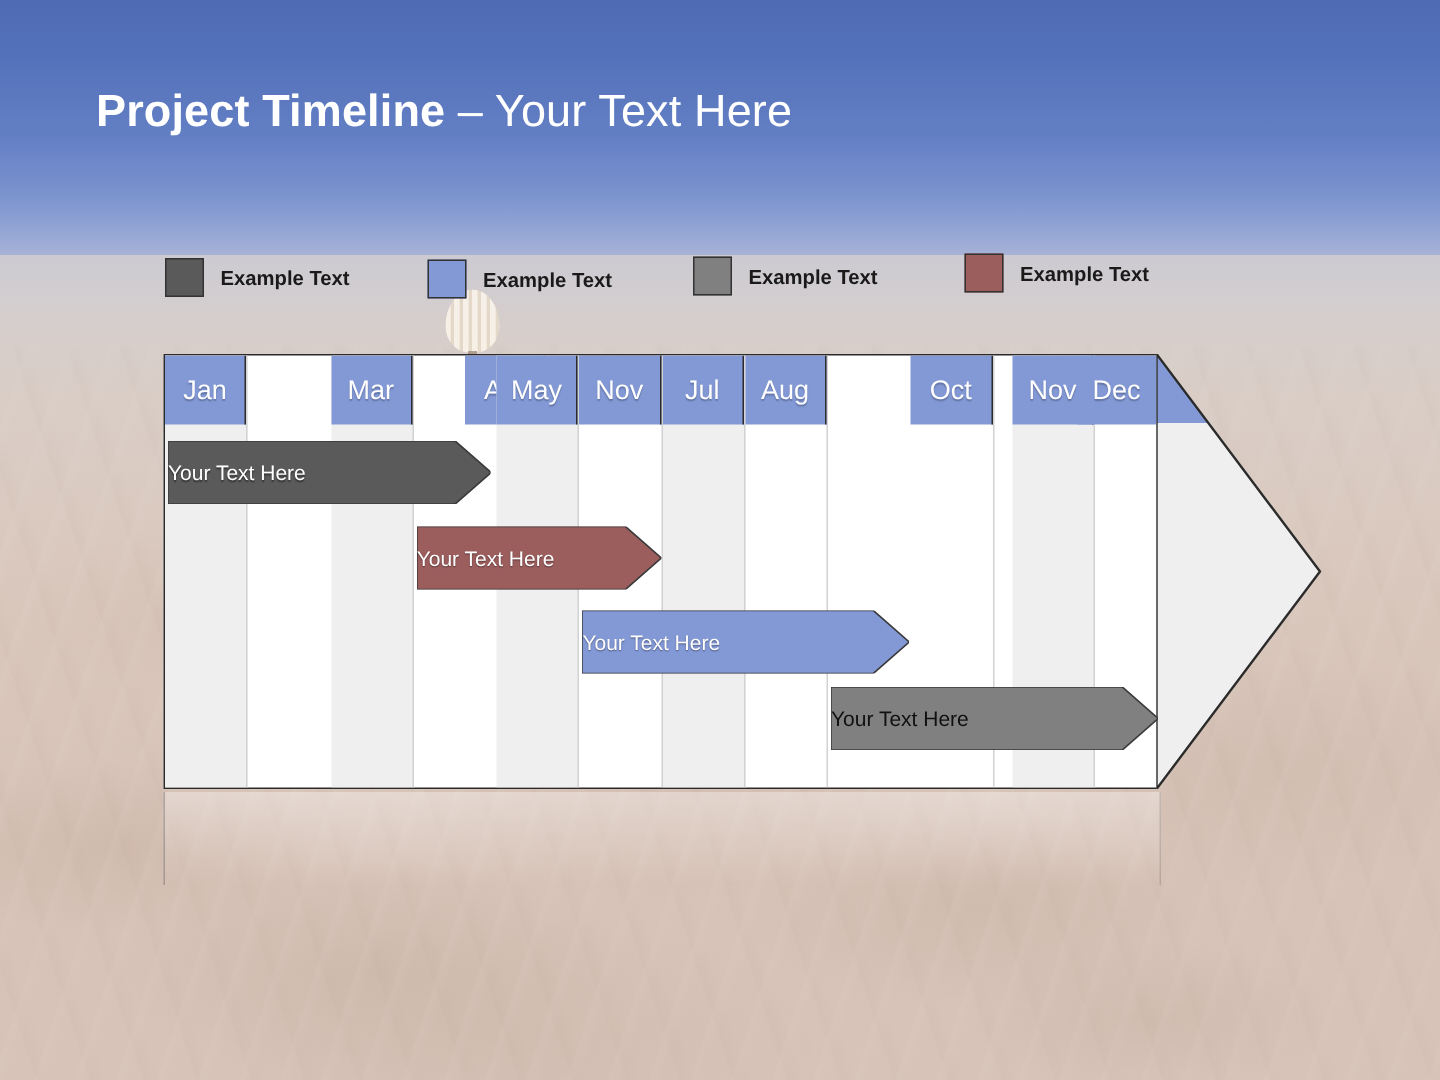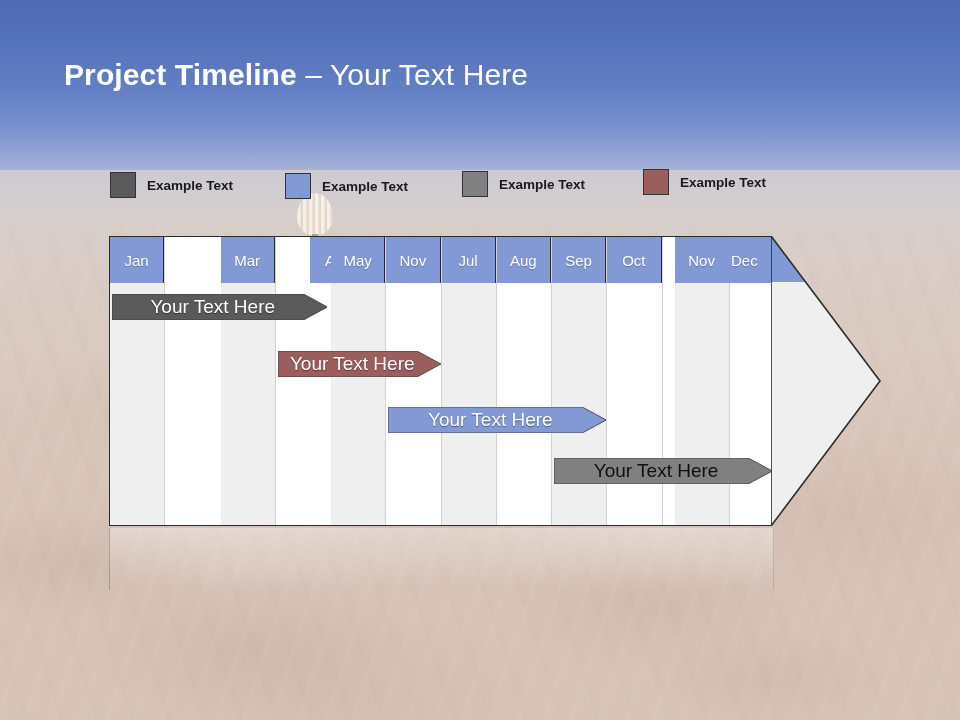--- a/index.html
+++ b/index.html
@@ -193,45 +193,45 @@
   .col.shade { background: #efefef; }
   .col-head {
     position: absolute;
     left: 0; top: 0;
     width: 100%;
     height: 46px;
     box-sizing: border-box;
     background: #8399d6;
     border-right: 1px solid #2b2b2b;
     color: #ffffff;
-    font-size: 15px;
+    font-size: 18px;
     display: flex;
     align-items: center;
     justify-content: center;
     text-shadow: 0 1px 1px rgba(0,0,0,.25);
   }
 
   
   .arrowhead {
     position: absolute;
     left: 662px;
     top: 0;
     width: 110px;
     height: 290px;
   }
   .arrowhead svg { display: block; }
 
   
   .bar {
     position: absolute;
-    height: 26px;
+    height: 42px;
     display: flex;
     align-items: center;
-    justify-content: center;
-    font-size: 19px;
+    justify-content: flex-start;
+    font-size: 14px;
     white-space: nowrap;
     box-sizing: border-box;
   }
   .bar-svg {
     position: absolute;
     left: 0; top: 0;
     width: 100%;
     height: 100%;
   }
   .bar-label {
@@ -298,23 +298,20 @@
           <div class="col-head">May</div>
         </div>
         <div class="col" style="left: 276.25px;">
           <div class="col-head">Nov</div>
         </div>
         <div class="col shade" style="left: 331.5px;">
           <div class="col-head">Jul</div>
         </div>
         <div class="col" style="left: 386.75px;">
           <div class="col-head">Aug</div>
-        </div>
-        <div class="col shade" style="left: 442px;">
-          <div class="col-head">Sep</div>
         </div>
         <div class="col" style="left: 497.25px;">
           <div class="col-head">Oct</div>
         </div>
         <div class="col shade" style="left: 565px;">
           <div class="col-head">Nov</div>
         </div>
         <div class="col" style="left: 607.75px;">
           <div class="col-head">Dec</div>
         </div>

